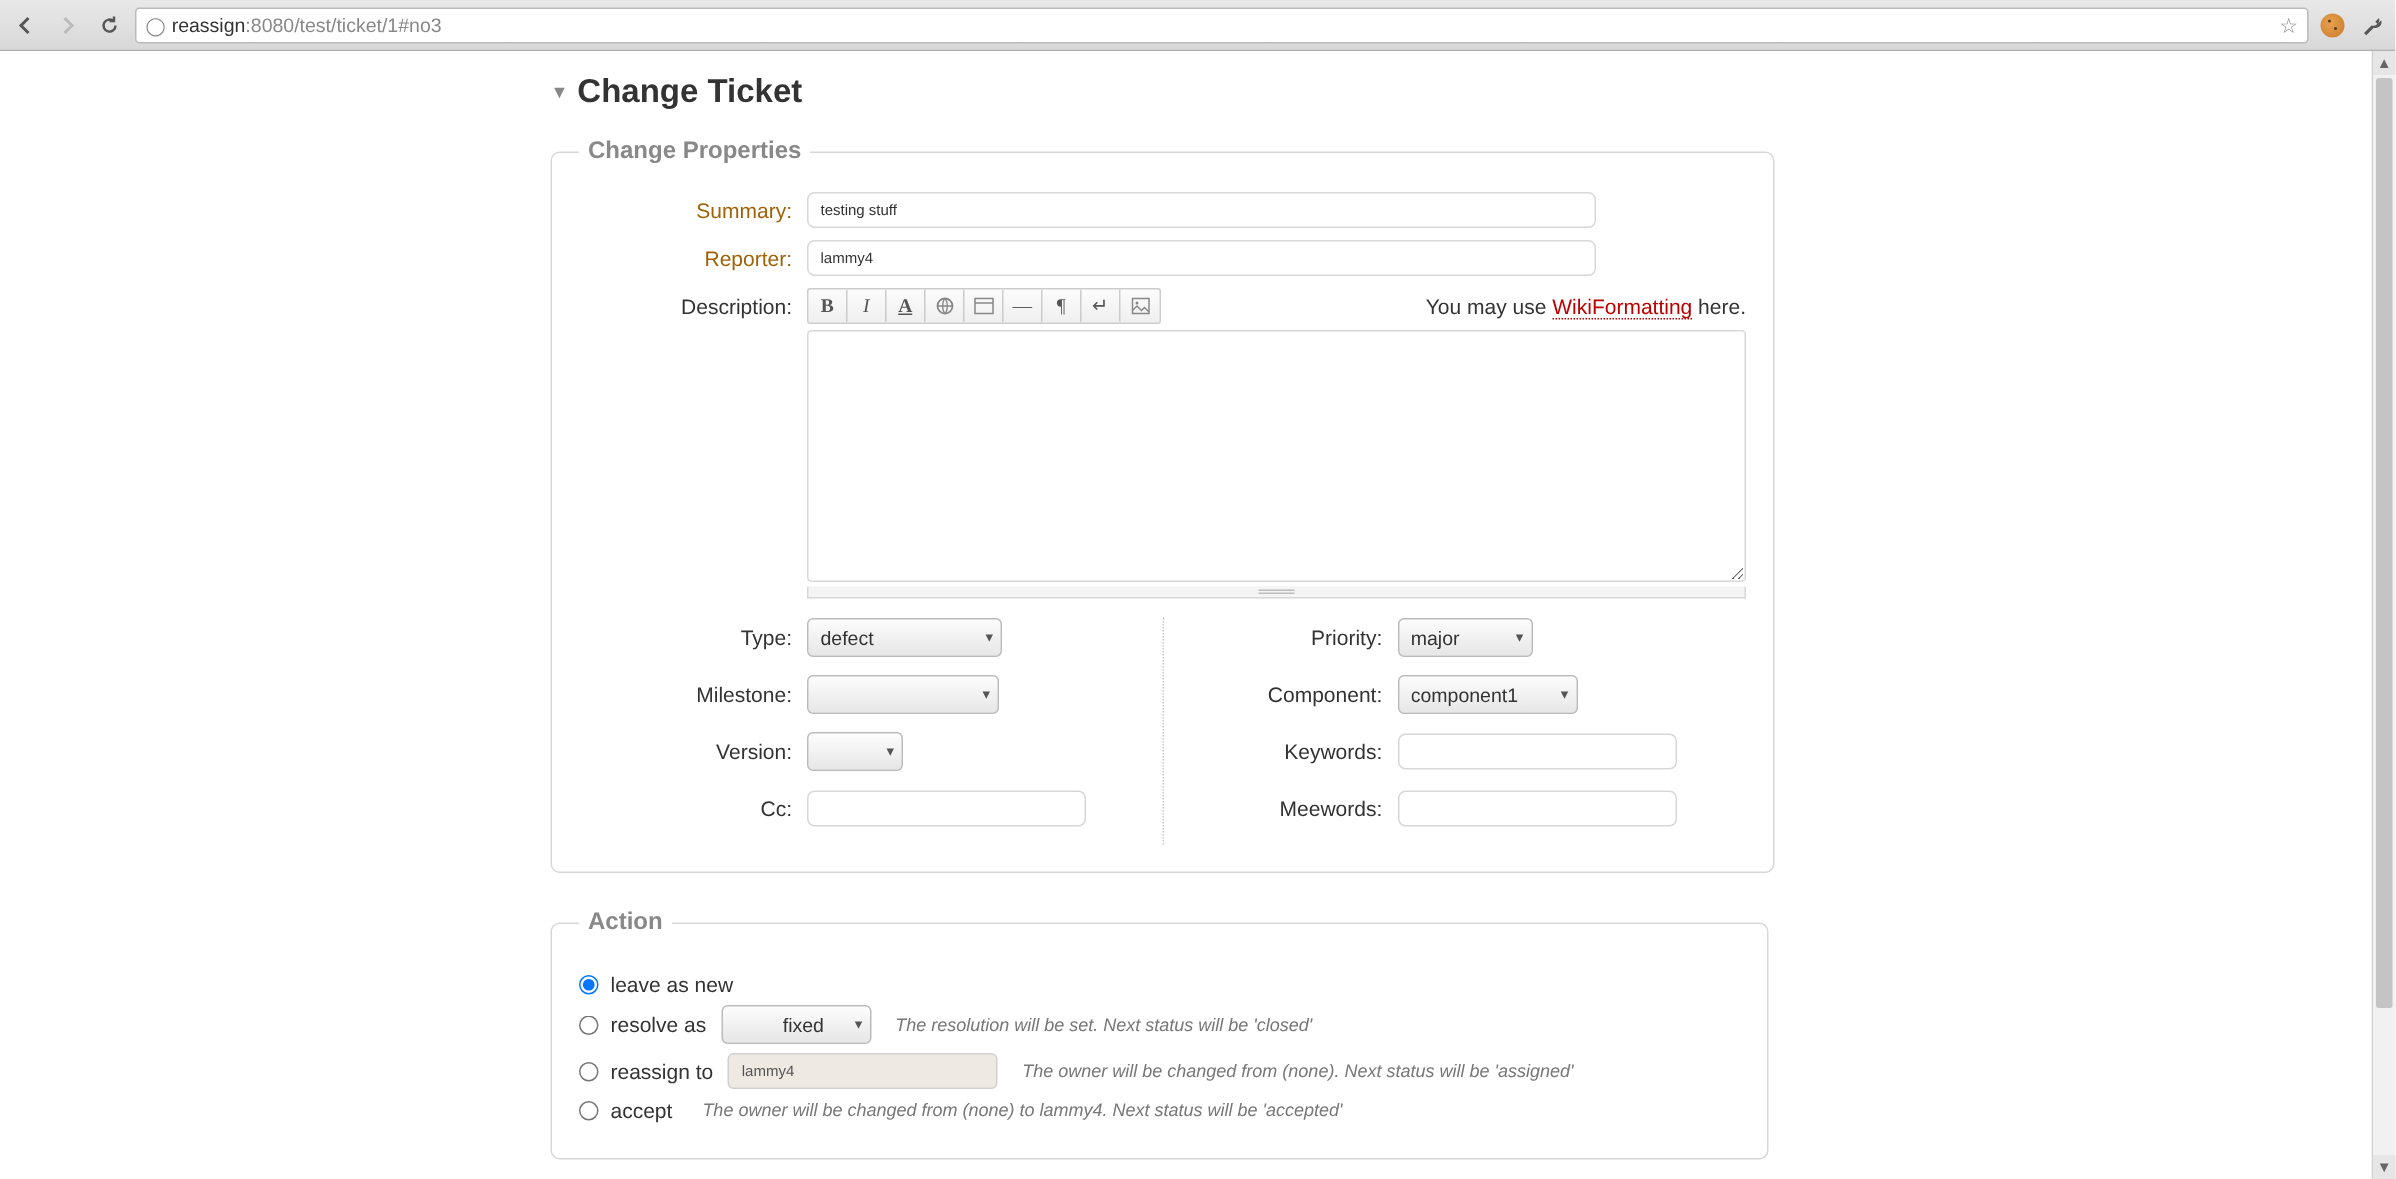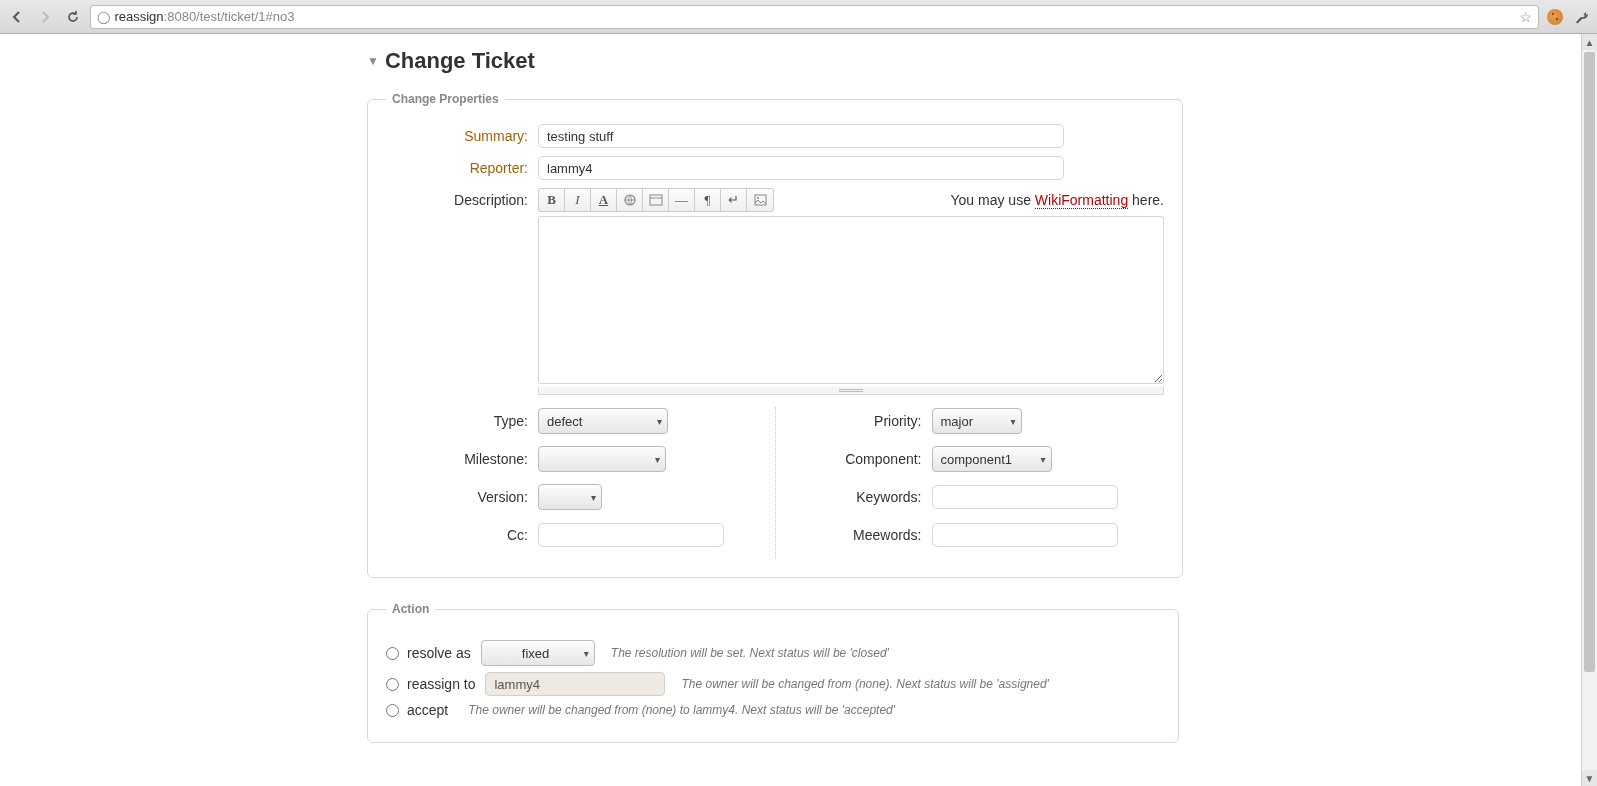--- a/index.html
+++ b/index.html
@@ -29,28 +29,28 @@
   .vscroll .arrow { height: 16px; display:flex; align-items:center; justify-content:center; color:#666; font-size:10px; background:#e6e6e6; }
   .vscroll .thumb { position:absolute; left:2px; right:2px; background:#c4c4c4; border-radius:2px; }
 
   
   .container { width: 812px; margin: 0 auto 0 367px; padding-top: 6px; }
 
   h2.modify { font-family: Arial, sans-serif; font-size: 22px; font-weight: bold; color: #333; margin: 8px 0 18px 0; display:flex; align-items:center; }
   h2.modify .tri { color: #888; margin-right: 6px; font-size: 12px; }
 
   fieldset { border: 1px solid #d7d7d7; border-radius: 6px; padding: 18px 18px 18px 18px; margin-bottom: 24px; }
-  legend { color: #888; font-weight: bold; font-size: 12px; padding: 0 6px; }
+  legend { color: #888; font-weight: bold; font-size: 16px; padding: 0 6px; }
 
   
   .prop-row { display: flex; align-items: center; margin-bottom: 8px; }
   .label-col { width: 152px; text-align: right; padding-right: 10px; font-size: 14px; color: #a16207; }
   .field-col { flex: 1; }
 
-  input[type=text] { height: 24px; border: 1px solid #d7d7d7; border-radius: 5px; padding: 2px 8px; font-size: 13px; color:#333; background:#fff; }
+  input[type=text] { height: 24px; border: 1px solid #d7d7d7; border-radius: 5px; padding: 2px 8px; font-size: 10px; color:#333; background:#fff; }
   input.w-full { width: 526px; }
   input.w-med { width: 186px; }
   input.w-sm { width: 186px; }
 
   
   .desc-wrap { display:flex; }
   .desc-left { width:152px; text-align:right; padding-right:10px; padding-top:4px; font-size:14px; }
   .desc-right { flex:1; }
   .toolbar-row { display:flex; align-items:center; justify-content:space-between; margin-bottom:4px; }
   .wiki-toolbar { display:flex; border:1px solid #ccc; border-radius:2px; overflow:hidden; height:24px; background:linear-gradient(#fcfcfc,#efefef); }
@@ -238,25 +238,29 @@
             <div class="plabel">Meewords:</div>
             <div class="pfield"><input type="text" class="w-sm" value="" style=""></div>
           </div>
         </div>
       </div>
     </fieldset>
 
     <fieldset>
       <legend>Action</legend>
 
+      <div class="action-row">
+        <input type="radio" name="act" checked="" style="">
+        <span class="alabel">leave as new</span>
+      </div>
 
       <div class="action-row">
         <input type="radio" name="act" style="">
         <span class="alabel">resolve as</span>
-        <span class="sel-wrap"><select style="width:114px;padding-left:40px;"><option>fixed</option></select></span>
+        <span class="sel-wrap"><select style="width:100px;padding-left:40px;"><option>fixed</option></select></span>
         <span class="action-hint">The resolution will be set. Next status will be 'closed'</span>
       </div>
 
       <div class="action-row">
         <input type="radio" name="act" style="">
         <span class="alabel">reassign to</span>
         <input type="text" class="reassign" value="lammy4" style="">
         <span class="action-hint">The owner will be changed from (none). Next status will be 'assigned'</span>
       </div>
 

